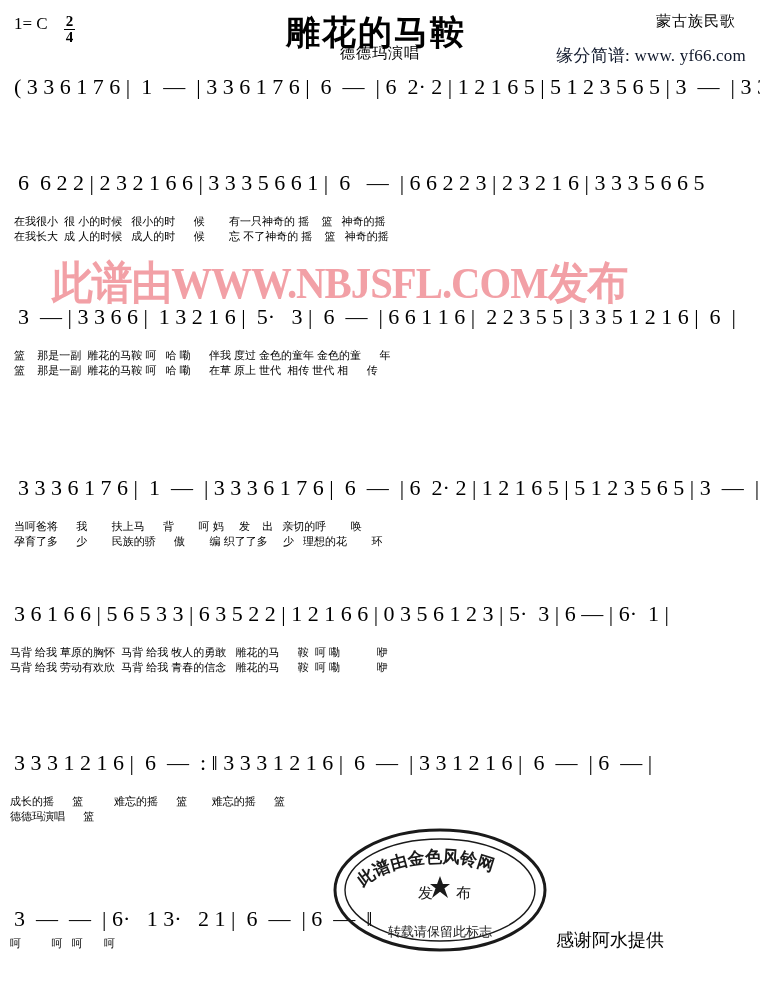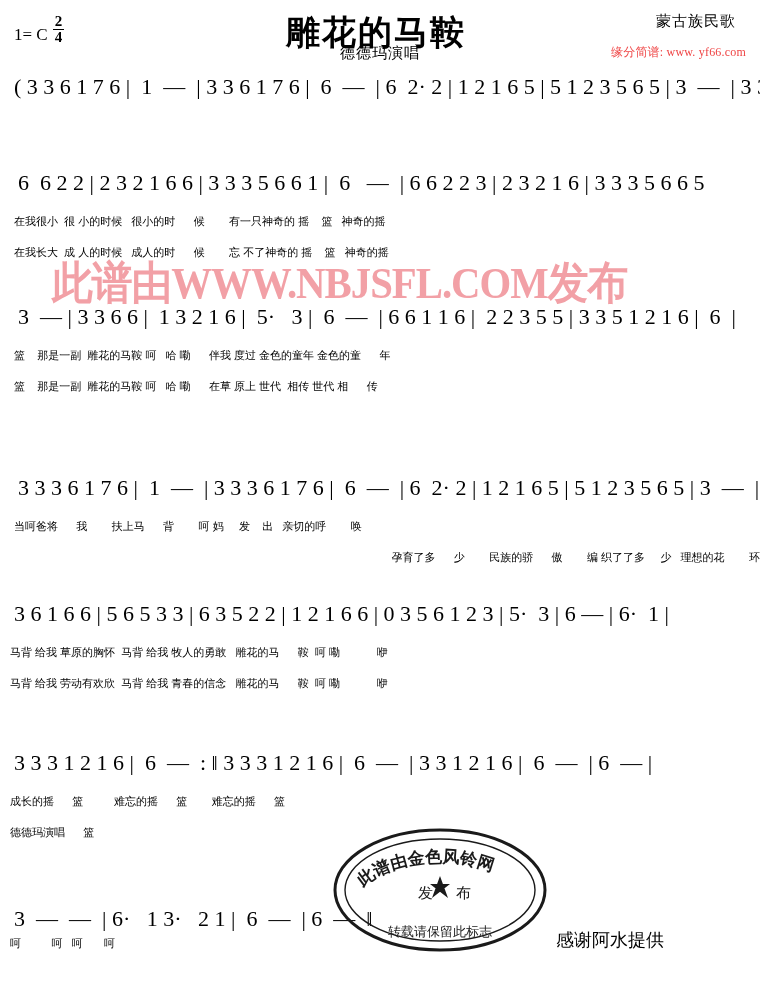--- a/index.html
+++ b/index.html
@@ -22,22 +22,22 @@
     height: 983px;
   }
 
   
   .key-sig {
     position: absolute;
     left: 14px; top: 14px;
     font-size: 17px;
     font-family: "Liberation Serif", serif;
     display: flex;
-    align-items: flex-end;
-    gap: 3px;
+    align-items: flex-start;
+    gap: 14px;
   }
   .frac {
     display: inline-flex;
     flex-direction: column;
     align-items: center;
     line-height: 1.0;
     font-size: 15px;
     font-weight: bold;
     margin-left: 2px;
   }
@@ -65,22 +65,22 @@
   .genre {
     position: absolute;
     right: 24px; top: 12px;
     font-size: 15px;
     font-weight: normal;
     letter-spacing: 1px;
   }
   .site {
     position: absolute;
     right: 14px; top: 44px;
-    font-size: 12px;
-    color: #ef4444;
+    font-size: 17px;
+    color: #0f172a;
     letter-spacing: 0.2px;
   }
 
   
   .sys {
     position: absolute;
     left: 0;
     width: 760px;
   }
   .notes {
@@ -89,21 +89,21 @@
     letter-spacing: 0px;
     white-space: pre;
     line-height: 1.0;
   }
   .lyr {
     font-family: "Liberation Sans", sans-serif;
     font-size: 11px;
     white-space: pre;
     line-height: 1.0;
   }
-  .lyr2 { margin-top: 20px; }
+  .lyr2 { margin-top: 4px; }
 
   
   .watermark {
     position: absolute;
     left: 52px;
     top: 252px;
     font-family: "Liberation Sans", sans-serif;
     font-size: 40px;
     font-weight: bold;
     color: #f2a0a6;
@@ -165,21 +165,21 @@
 
   <div class="sys" style="top:306px;">
     <div class="notes" style="margin-left:18px;">3  — | 3 3 6 6 |  1 3 2 1 6 |  5·   3 |  6  —  | 6 6 1 1 6 |  2 2 3 5 5 | 3 3 5 1 2 1 6 |  6  |</div>
     <div class="lyr" style="margin-left:14px; margin-top:22px;">篮    那是一副  雕花的马鞍 呵   哈 嘞      伴我 度过 金色的童年 金色的童      年</div>
     <div class="lyr lyr2" style="margin-left:14px;">篮    那是一副  雕花的马鞍 呵   哈 嘞      在草 原上 世代  相传 世代 相      传</div>
   </div>
 
   <div class="sys" style="top:477px;">
     <div class="notes" style="margin-left:18px;">3 3 3 6 1 7 6 |  1  —  | 3 3 3 6 1 7 6 |  6  —  | 6  2· 2 | 1 2 1 6 5 | 5 1 2 3 5 6 5 | 3  —  |</div>
     <div class="lyr" style="margin-left:14px; margin-top:22px;">当呵爸将      我        扶上马      背        呵 妈     发    出   亲切的呼        唤</div>
-    <div class="lyr lyr2" style="margin-left:14px;text-align:right;">孕育了多      少        民族的骄      傲        编 织了了多     少   理想的花        环</div>
+    <div class="lyr lyr2" style="margin-left:14px;">孕育了多      少        民族的骄      傲        编 织了了多     少   理想的花        环</div>
   </div>
 
   <div class="sys" style="top:603px;">
     <div class="notes" style="margin-left:14px;">3 6 1 6 6 | 5 6 5 3 3 | 6 3 5 2 2 | 1 2 1 6 6 | 0 3 5 6 1 2 3 | 5·  3 | 6 — | 6·  1 |</div>
     <div class="lyr" style="margin-left:10px; margin-top:22px;">马背 给我 草原的胸怀  马背 给我 牧人的勇敢   雕花的马      鞍  呵 嘞            咿</div>
     <div class="lyr lyr2" style="margin-left:10px;">马背 给我 劳动有欢欣  马背 给我 青春的信念   雕花的马      鞍  呵 嘞            咿</div>
   </div>
 
   <div class="sys" style="top:752px;">
     <div class="notes" style="margin-left:14px;">3 3 3 1 2 1 6 |  6  —  : ‖ 3 3 3 1 2 1 6 |  6  —  | 3 3 1 2 1 6 |  6  —  | 6  — |</div>

